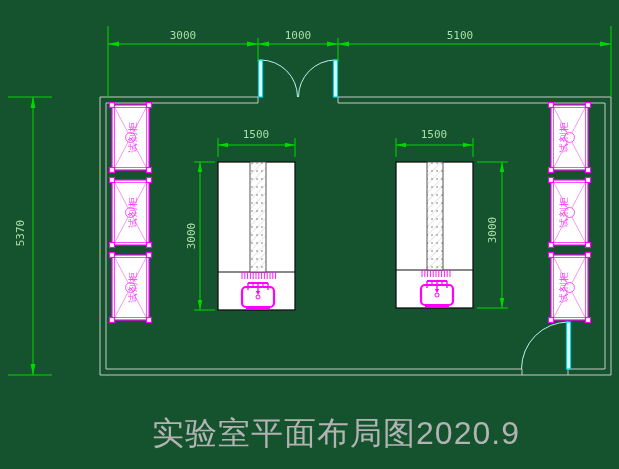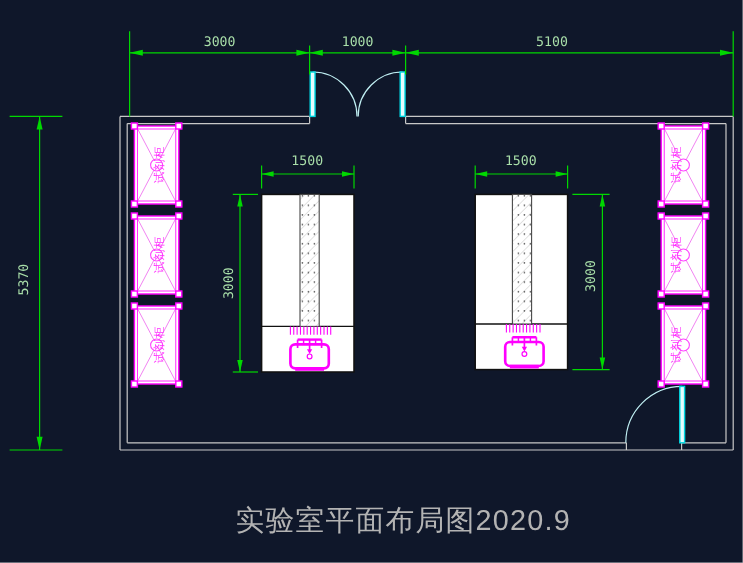--- a/index.html
+++ b/index.html
@@ -1,17 +1,17 @@
 <!DOCTYPE html>
 <html><head>
 <meta charset="utf-8">
 <style>
   html,body{margin:0;padding:0;background:#ffffff;}
   .canvas{
-    position:relative;width:619px;height:469px;background:#0f172a;
+    position:relative;width:619px;height:469px;background:#14532d;
     font-family:"Liberation Sans",sans-serif;overflow:hidden;
   }
   .canvas svg{position:absolute;left:0;top:0;}
   .lbl{
     position:absolute;white-space:nowrap;
     font-family:"DejaVu Sans Mono",monospace;
     font-size:11px;color:#a9dfa9;
     transform:translate(-50%,-50%);
     pointer-events:none;
   }
@@ -20,21 +20,21 @@
     position:absolute;white-space:nowrap;
     font-family:"Liberation Sans",sans-serif;
     font-size:9.5px;color:#ff2dff;
     transform:translate(-50%,-50%) rotate(-90deg);
     letter-spacing:1px;
   }
   .title{
     position:absolute;left:336px;top:434px;
     transform:translate(-50%,-50%);
     font-family:"Liberation Sans",sans-serif;
-    font-size:24px;color:#b3b3b3;letter-spacing:1px;
+    font-size:32px;color:#b3b3b3;letter-spacing:1px;
     white-space:nowrap;
   }
 </style>
 </head>
 <body>
 
 <div class="canvas">
 
 <svg width="619" height="469" viewBox="0 0 619 469">
   <defs>

